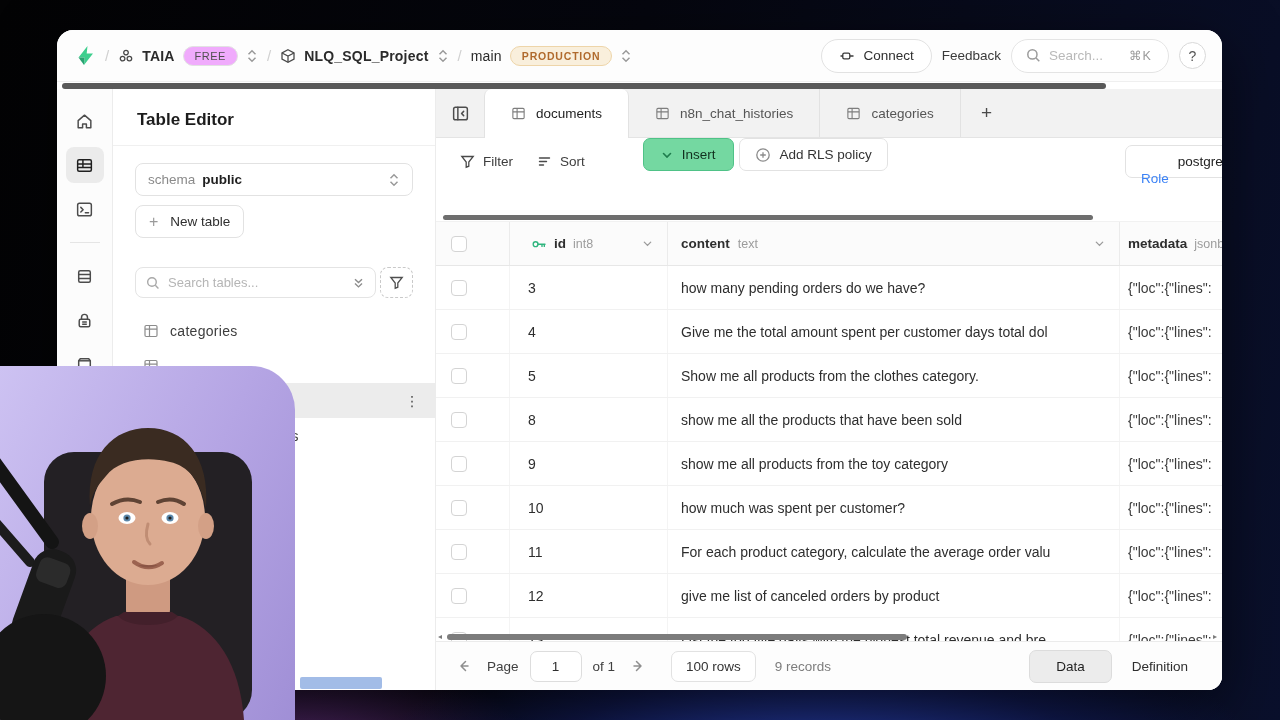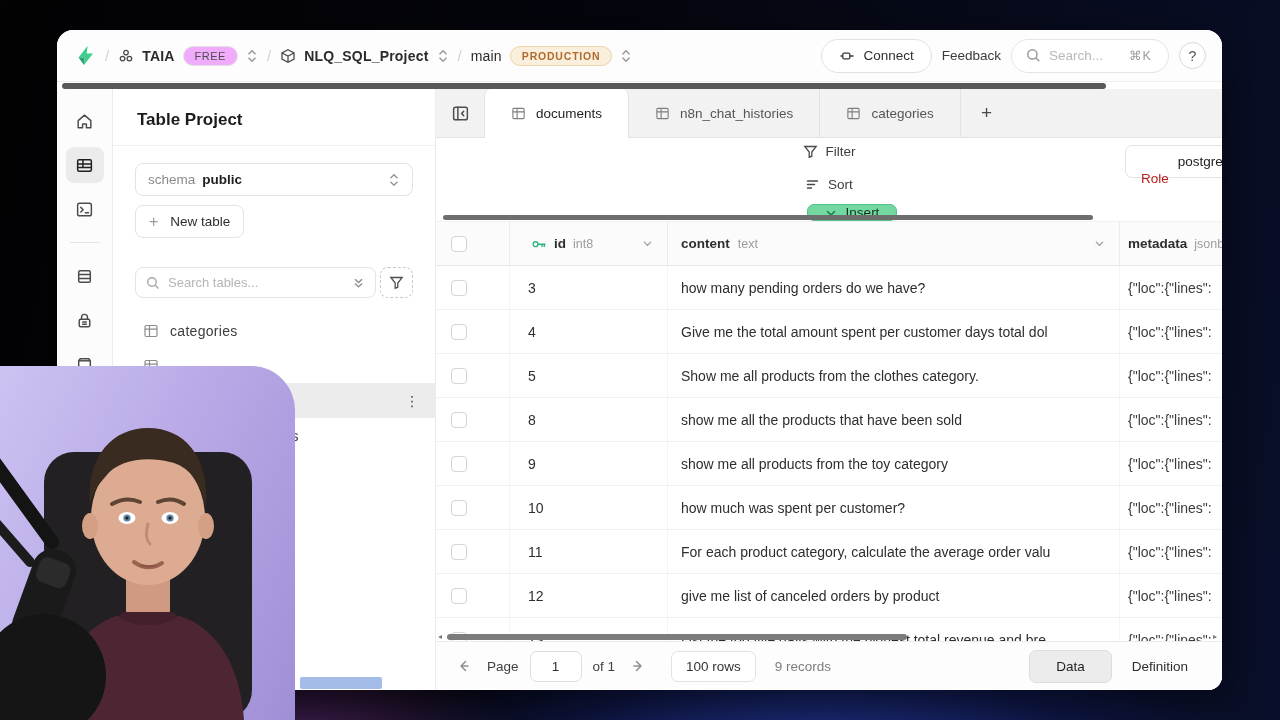--- a/index.html
+++ b/index.html
@@ -123,36 +123,36 @@
   }
   .tab .grid-ic { color:#7e7e7e; }
   .tab.active {
     background:#fff; color:#1e1e1e; border-left:1px solid #e2e2e2;
     border-radius:7px 7px 0 0; position:relative; z-index:2; margin-bottom:-1px;
   }
   .tab-plus { width:52px; display:flex; align-items:center; justify-content:center; font-size:19px; color:#4a4a4a; cursor:pointer; }
 
   .toolbar {
     position:absolute; left:0; top:49px; width:100%; height:46px; background:#fff;
-    display:flex; align-items:center; padding:0 12px; gap:6px;flex-direction:column;
+    display:flex; padding:0 12px; 
   }
   .tb-plain { display:flex; align-items:center; gap:8px; padding:6px 12px; font-size:13.5px; color:#3d3d3d; cursor:pointer; border-radius:6px; }
   .btn-insert {
     display:flex; align-items:center; gap:9px; height:33px; padding:0 17px; margin-left:46px;
     background:#74d8a1; border:1px solid #4fc287; border-radius:7px;
     font-size:13.5px; color:#12301f; cursor:pointer;
   }
   .btn-insert .chev { color:#1e7c4d; display:flex; }
   .btn-outline {
     display:flex; align-items:center; gap:9px; height:33px; padding:0 15px; margin-left:5px;
     background:#fff; border:1px solid #e2e2e2; border-radius:7px; font-size:13.5px; color:#333; cursor:pointer;
   }
   .btn-outline .oic { color:#8a8a8a; display:flex; }
   .btn-role { position:absolute; left:684px; top:7px; width:118px; }
-  .btn-role .rl { color:#b91c1c;margin-top:34px; }
+  .btn-role .rl { color:#3b82f6;margin-top:34px; }
   .btn-role .rv { color:#222; }
 
   .mid-hscroll { position:absolute; left:7px; top:126px; width:650px; height:5px; border-radius:3px; background:#6e6e6e; }
 
   
   .grid-header {
     position:absolute; left:0; top:132px; width:900px; height:45px;
     background:#fbfbfb; border-bottom:1px solid #e7e7e7; border-top:1px solid #f1f1f1;
     display:flex; font-size:13.5px;
   }
@@ -322,21 +322,21 @@
         </span>
       <span class="rail-btn">
           <svg class="ic" width="19" height="19" viewBox="0 0 18 18" fill="none" stroke="currentColor" stroke-width="1.4" stroke-linejoin="round">
             <path d="M3.5 5.5 5 3.5h8l1.5 2v8a1.5 1.5 0 0 1-1.5 1.5H5a1.5 1.5 0 0 1-1.5-1.5z"></path>
             <path d="M3.5 5.5h11"></path>
           </svg>
         </span>
     </nav>
 
     <aside class="panel">
-      <div class="panel-title">Table Project</div>
+      <div class="panel-title">Table Editor</div>
 
       <div class="schema-select">
         <span class="lbl">schema</span>
         <span class="val">public</span>
         <span class="updown">
             <svg class="ic" width="12" height="16" viewBox="0 0 12 16" fill="none" stroke="#9a9a9a" stroke-width="1.5">
               <path d="M2.5 6.2 6 2.8l3.5 3.4M2.5 9.8 6 13.2l3.5-3.4"></path>
             </svg>
           </span>
       </div>

